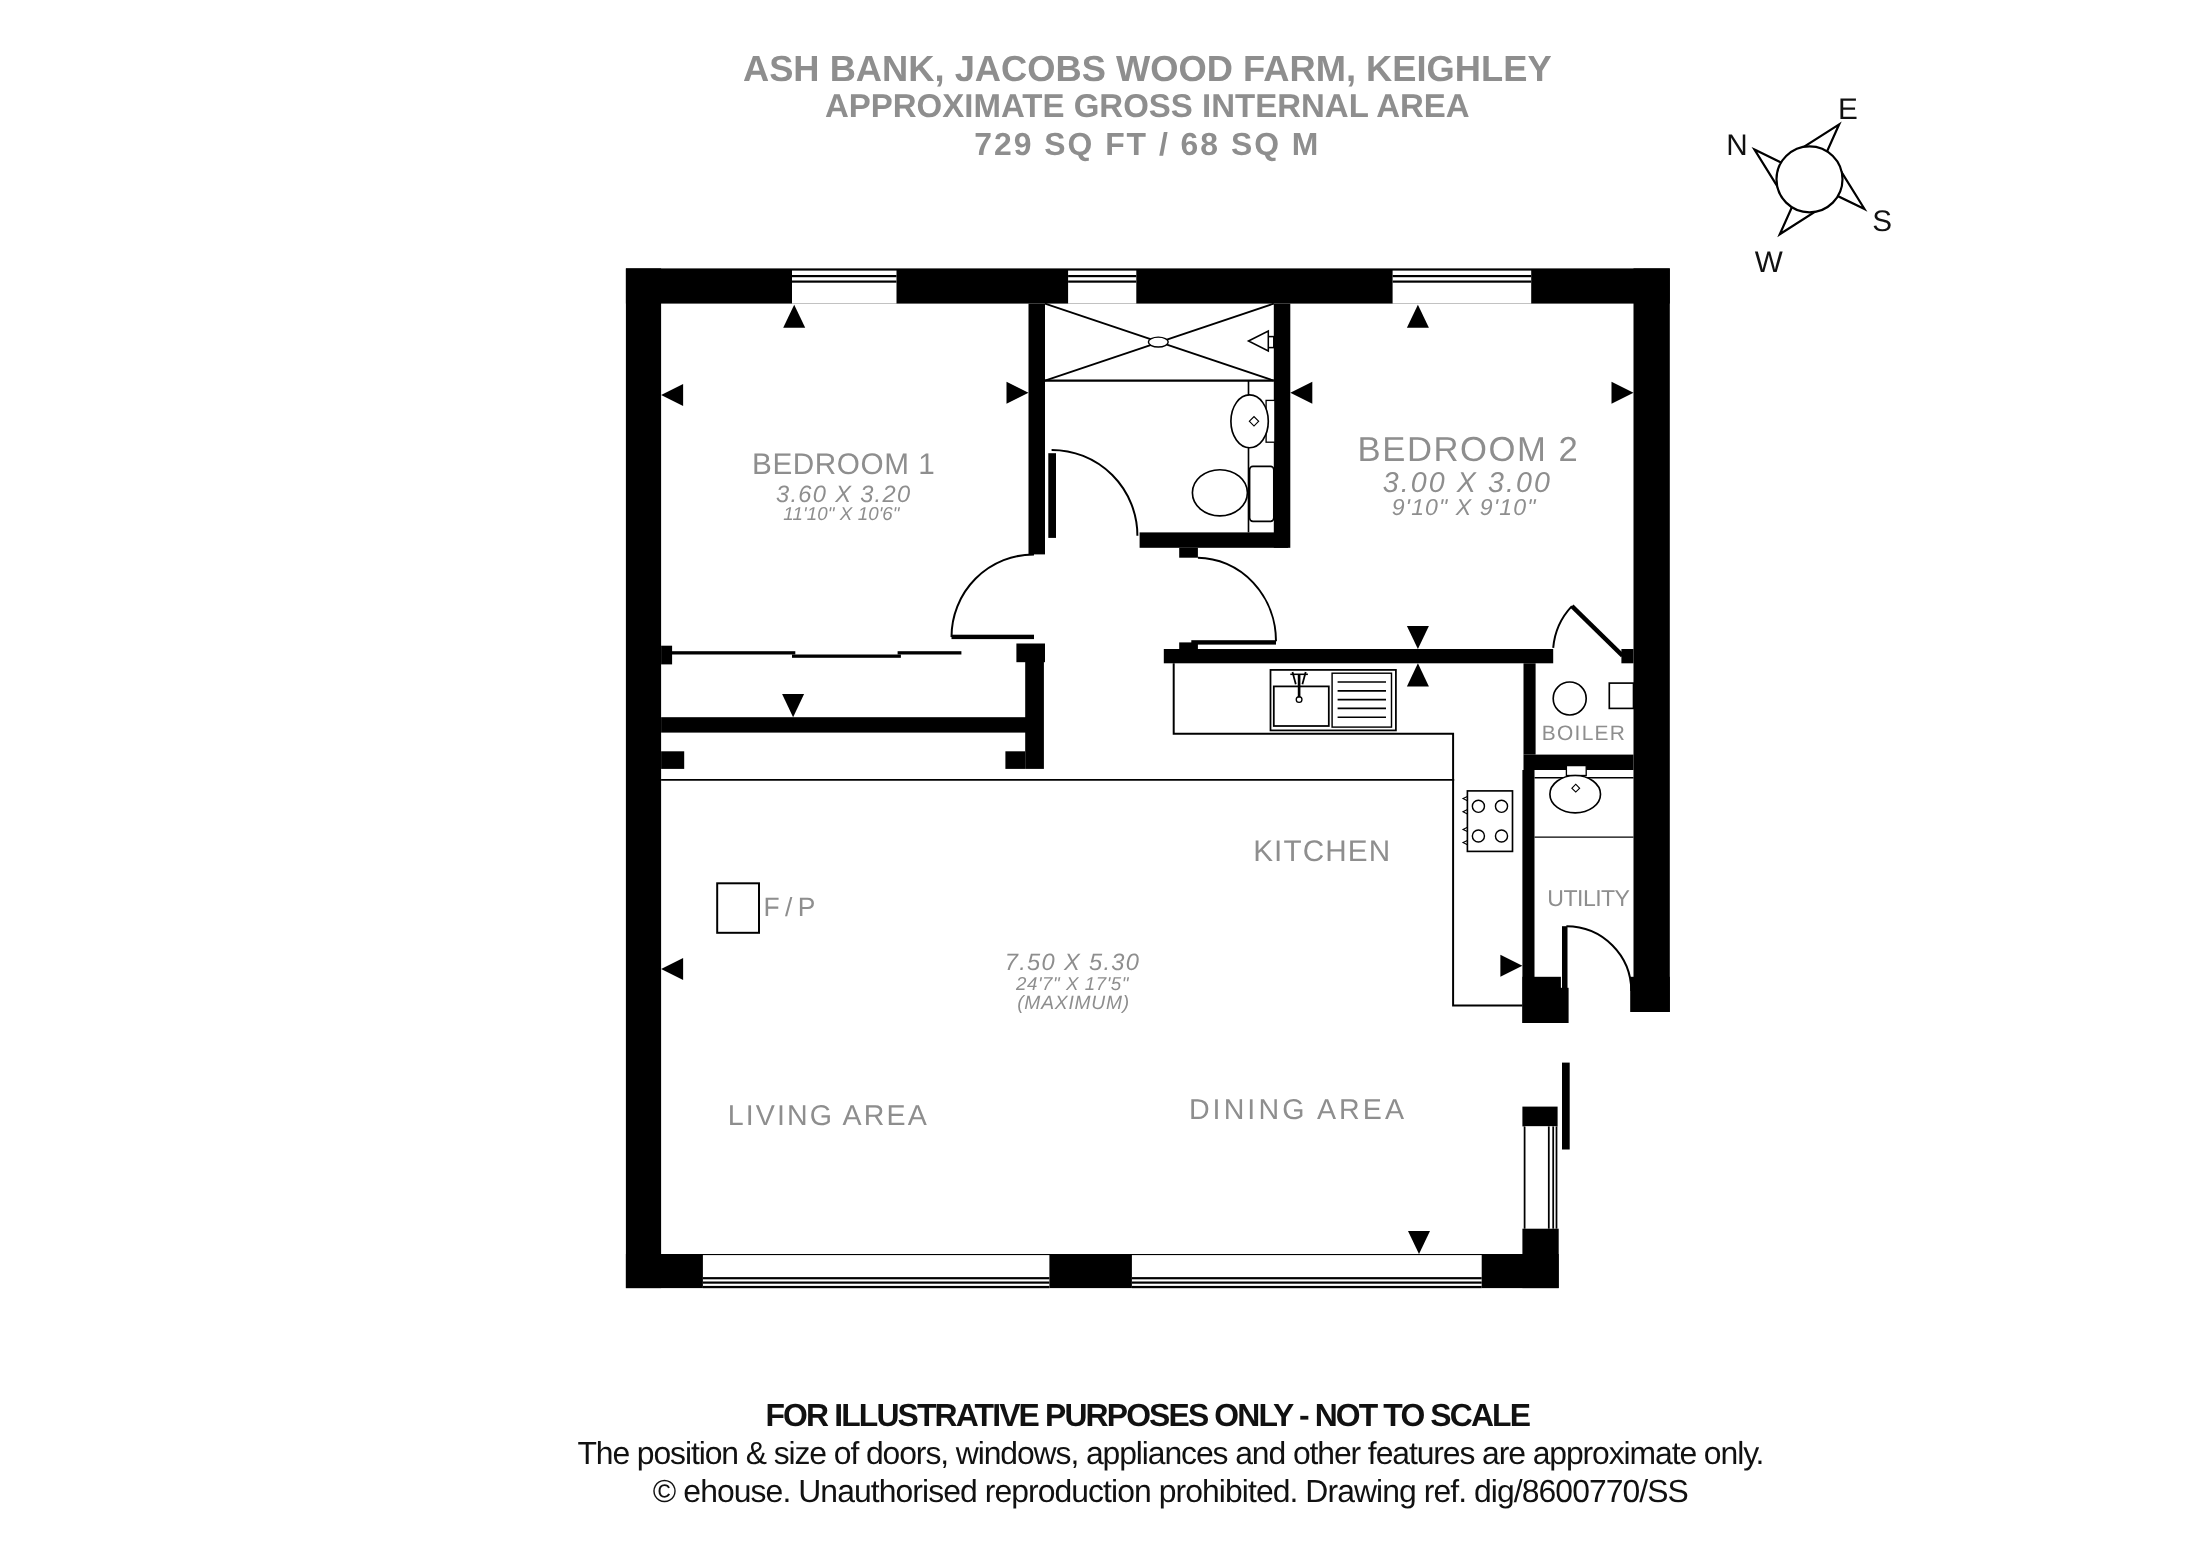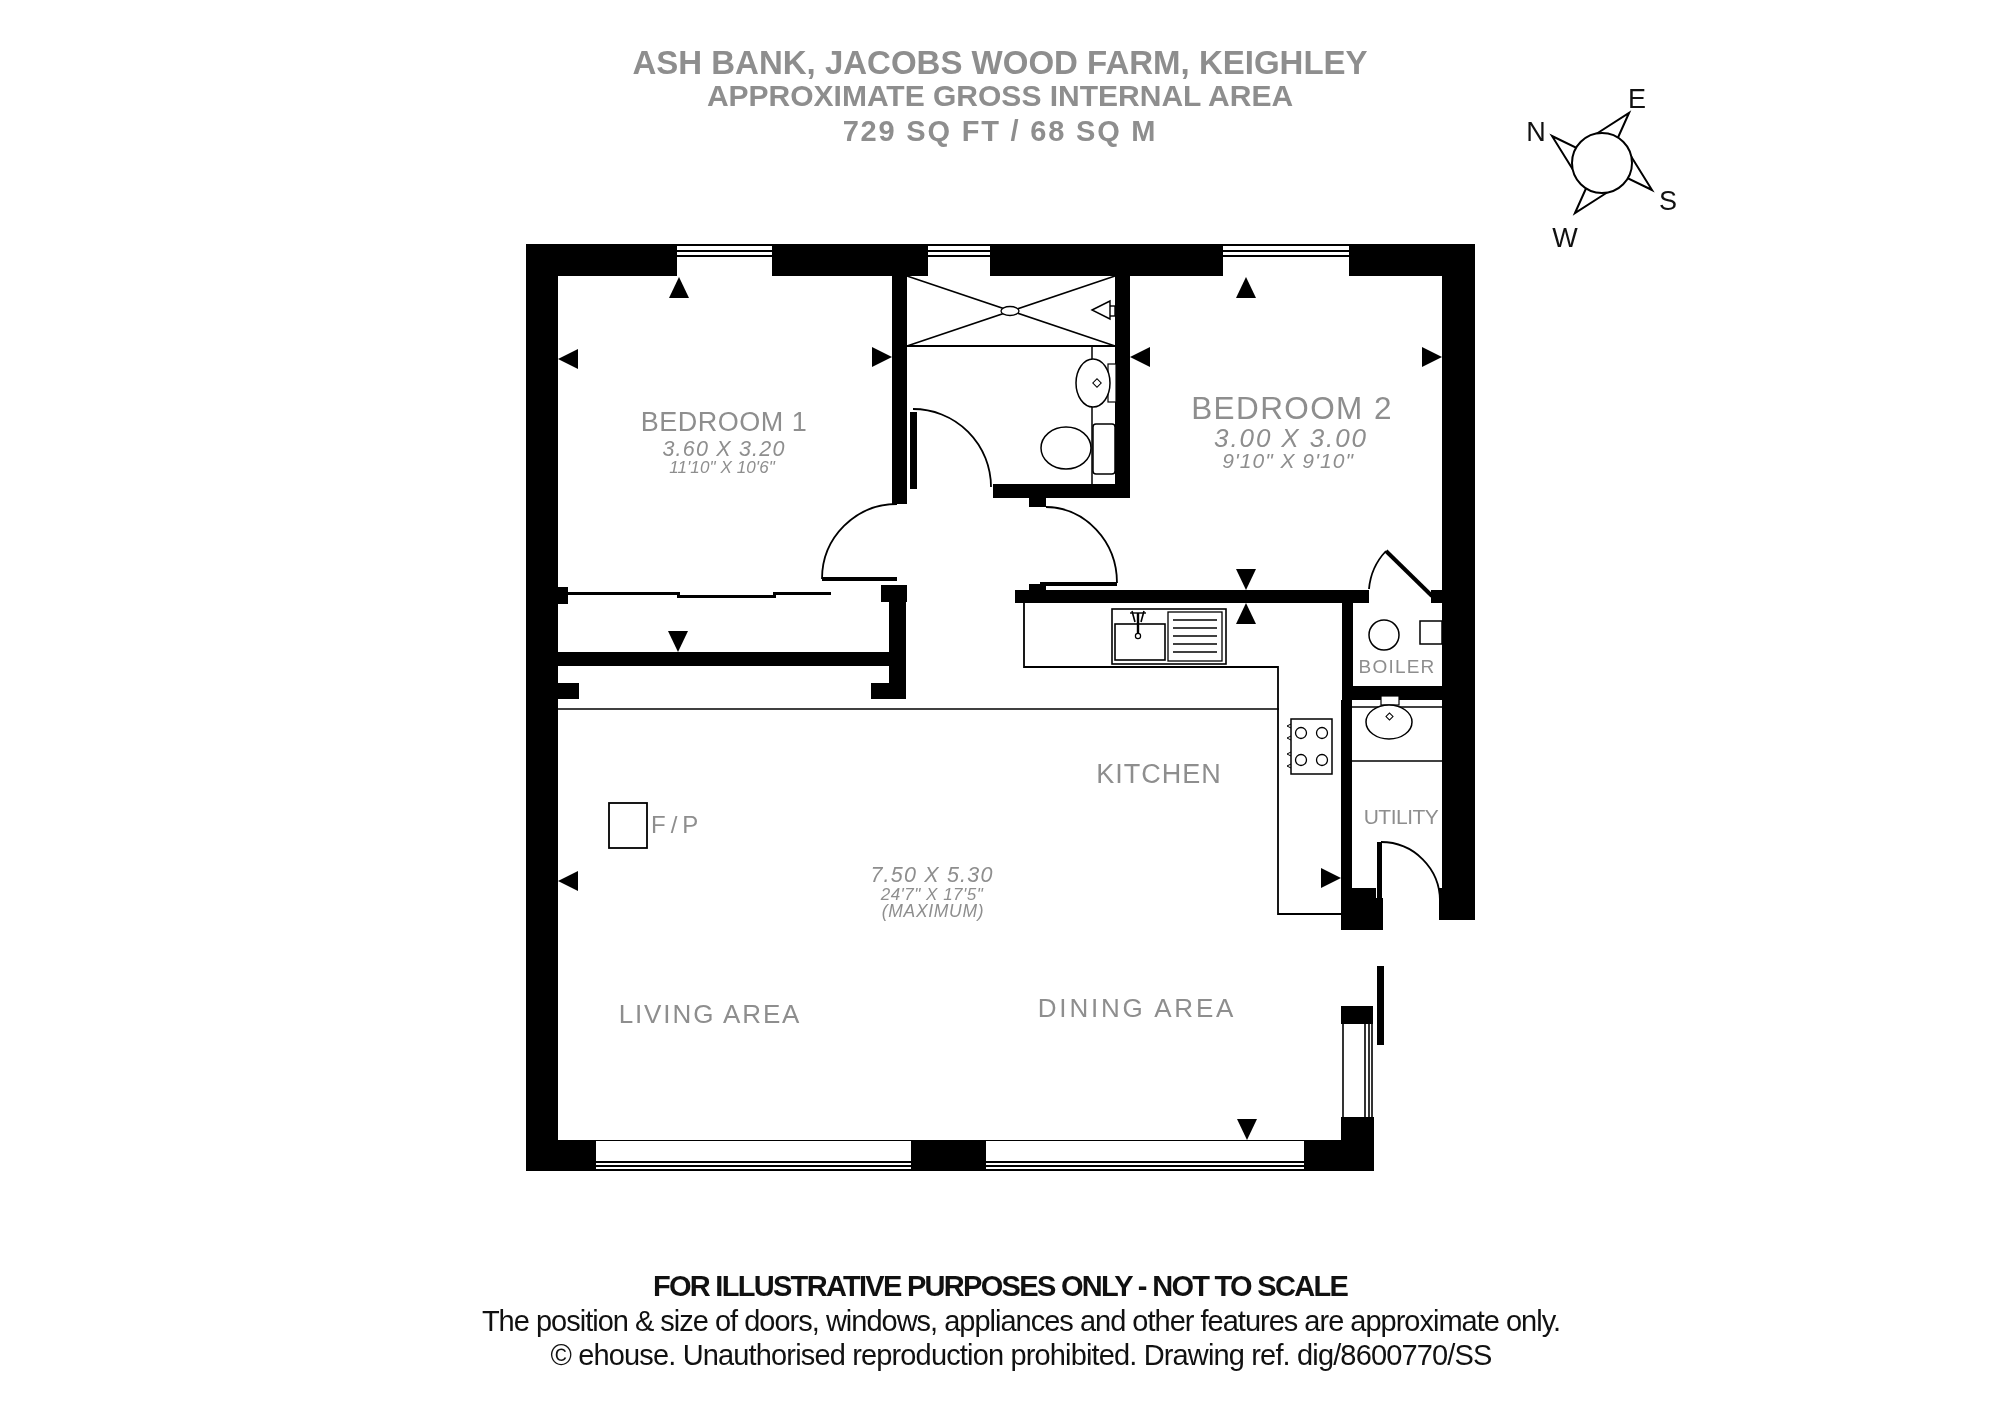--- a/index.html
+++ b/index.html
@@ -1,17 +1,17 @@
 <!DOCTYPE html>
 <html><head>
 <meta charset="utf-8">
 <style>
   html,body{margin:0;padding:0;background:#ffffff;}
   #page{position:relative;width:1689px;height:1416px;background:#ffffff;overflow:hidden;
-        font-family:"Liberation Sans", sans-serif;}
+        font-family:"Liberation Sans", sans-serif;margin-left:43px;}
   svg{position:absolute;left:0;top:0;}
   text{font-family:"Liberation Sans", sans-serif;}
   .gray{fill:#8e8e8e;}
   .lbl{fill:#8e8e8e;}
 </style>
 </head>
 <body>
 <div id="page">
 <svg width="2001" height="1416" viewBox="0 0 2001 1416">
 

